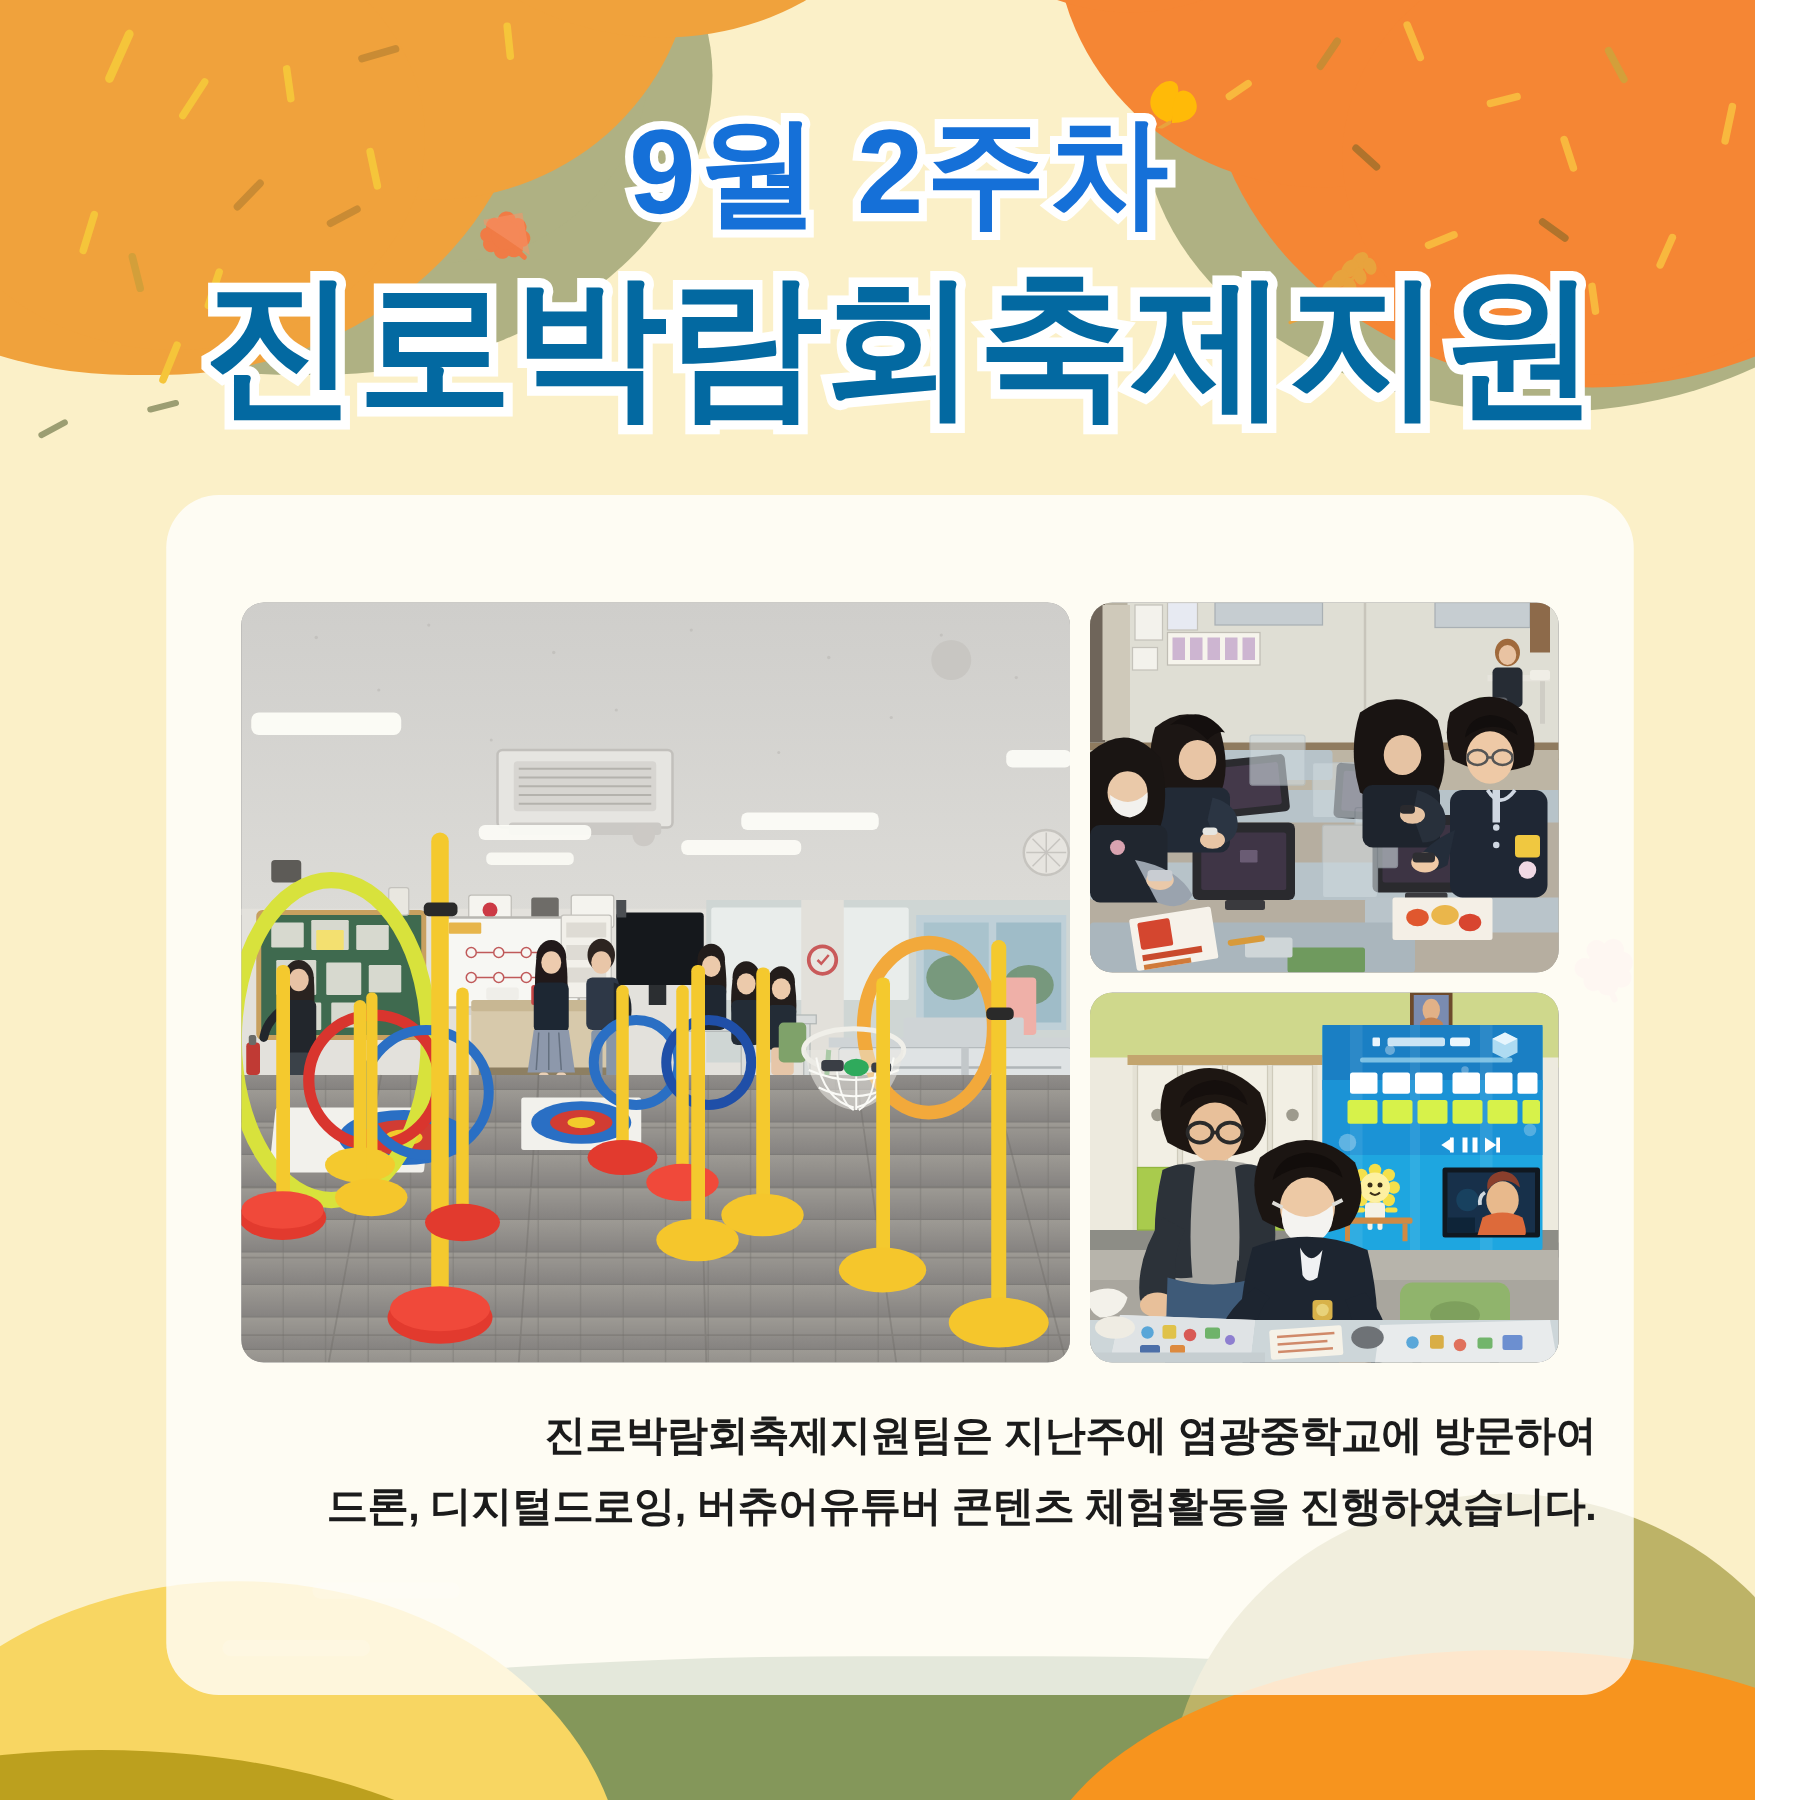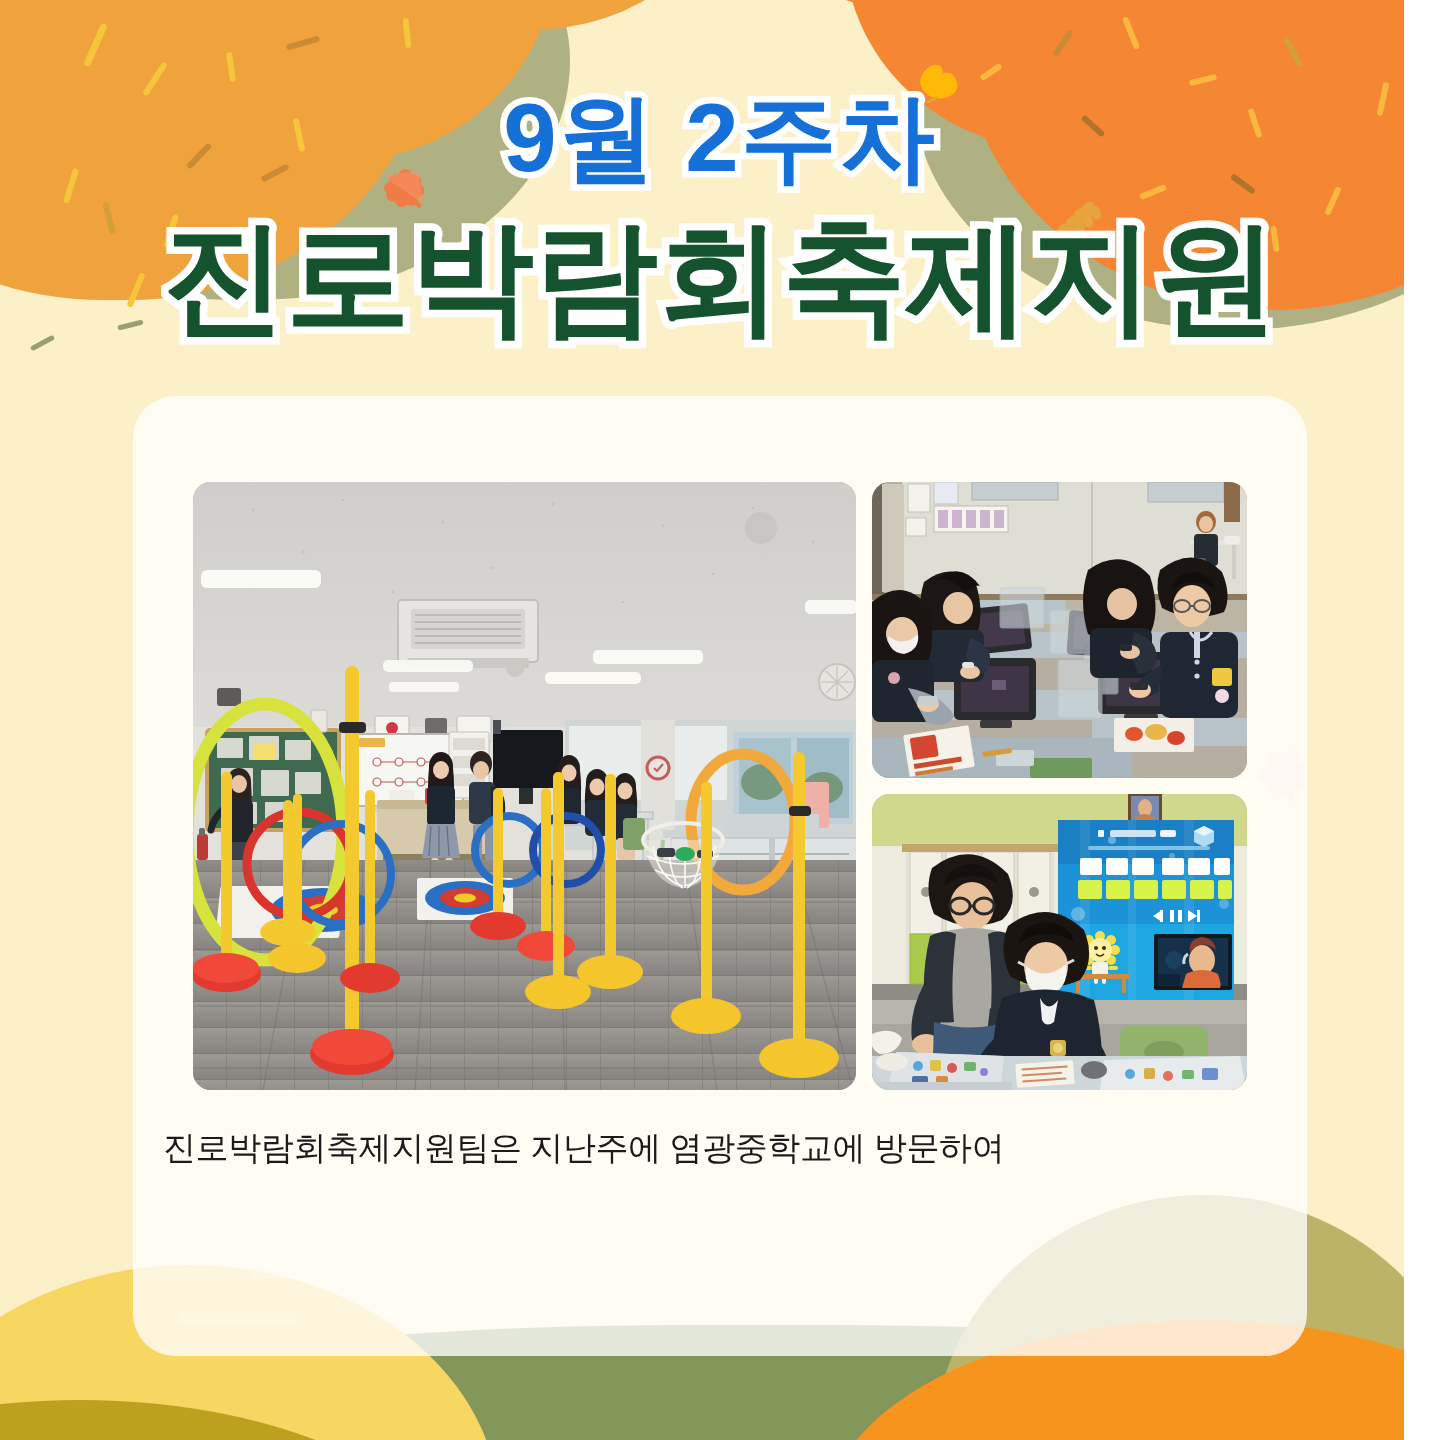--- a/index.html
+++ b/index.html
@@ -191,21 +191,21 @@
     -webkit-text-stroke: 13px #FFFFFF;
     paint-order: stroke fill;
     text-shadow:
       0 0 2px #fff, 0 0 2px #fff;
   }
   .title-line-2 {
     font-family: "Liberation Sans", "DejaVu Sans", sans-serif;
     font-size: 124px;
     font-weight: 700;
     letter-spacing: 0px;
-    color: #14532d;
+    color: #0369a1;
     margin-top: 26px;
     line-height: 1.0;
     -webkit-text-stroke: 15px #FFFFFF;
     paint-order: stroke fill;
   }
 
   
   .content-card {
     position: absolute;
     left: 133px; top: 396px;
@@ -235,25 +235,25 @@
   .photo-main { grid-row: 1 / span 2; grid-column: 1; }
   .photo-tr   { grid-row: 1; grid-column: 2; }
   .photo-br   { grid-row: 2; grid-column: 2; }
   .photo svg { display: block; width: 100%; height: 100%; }
 
   
   .caption {
     position: absolute;
     left: 163px; top: 1120px;
     width: 1114px;
-    text-align: left;
+    text-align: right;
     z-index: 26;
     font-family: "Liberation Sans", "DejaVu Sans", sans-serif;
     font-size: 33px;
-    font-weight: 400;
+    font-weight: 700;
     color: #1b1b1b;
     line-height: 1.72;
     letter-spacing: -0.4px;
   }
   .caption div { white-space: nowrap; }
 </style>
 </head>
 <body>
 
 <div id="card-root">
@@ -1064,15 +1064,16 @@
         <path d="M0 240 q20 -8 30 4 q-4 16 -22 16 q-12 -6 -8 -20z" fill="#f3f1ea"></path>
         <ellipse cx="20" cy="268" rx="16" ry="9" fill="#efece3"></ellipse>
 
         <ellipse cx="222" cy="276" rx="13" ry="9" fill="#6e7276"></ellipse>
       </svg>
     </div>
   </div>
 
   <div class="caption">
     <div>진로박람회축제지원팀은 지난주에 염광중학교에 방문하여</div>
+    <div>드론, 디지털드로잉, 버츄어유튜버 콘텐츠 체험활동을 진행하였습니다.</div>
   </div>
 
 </div>
 
 </body></html>

